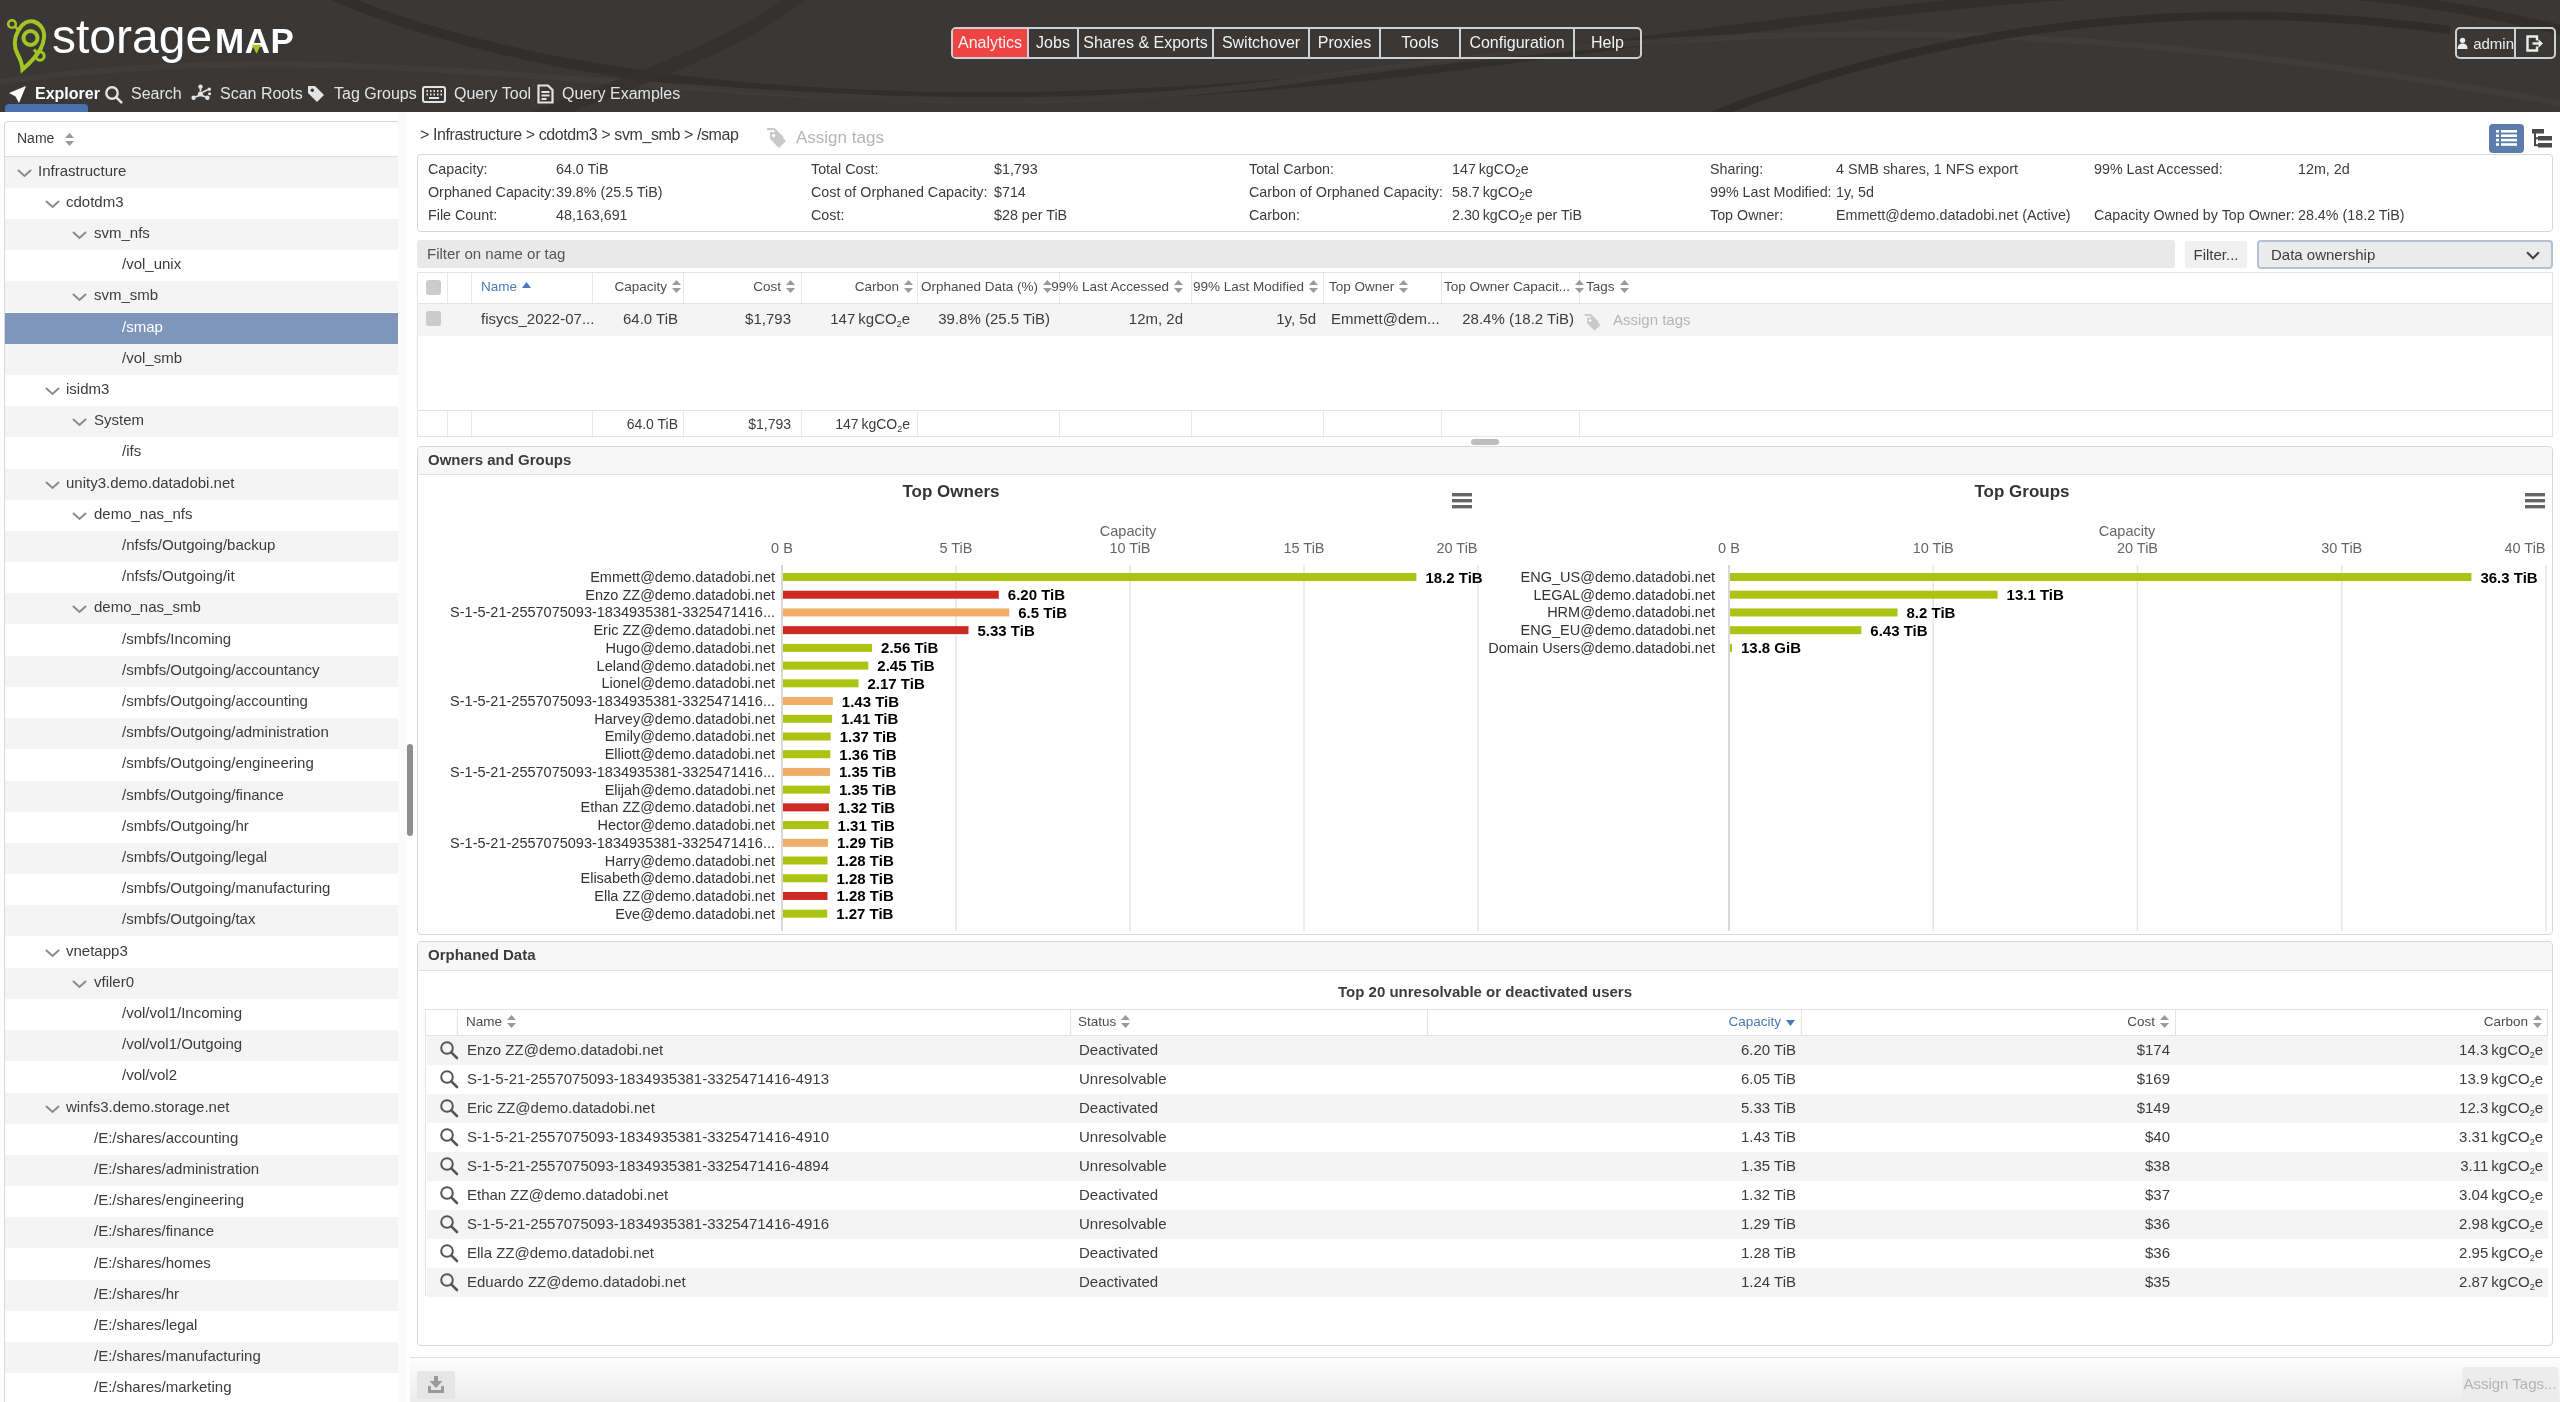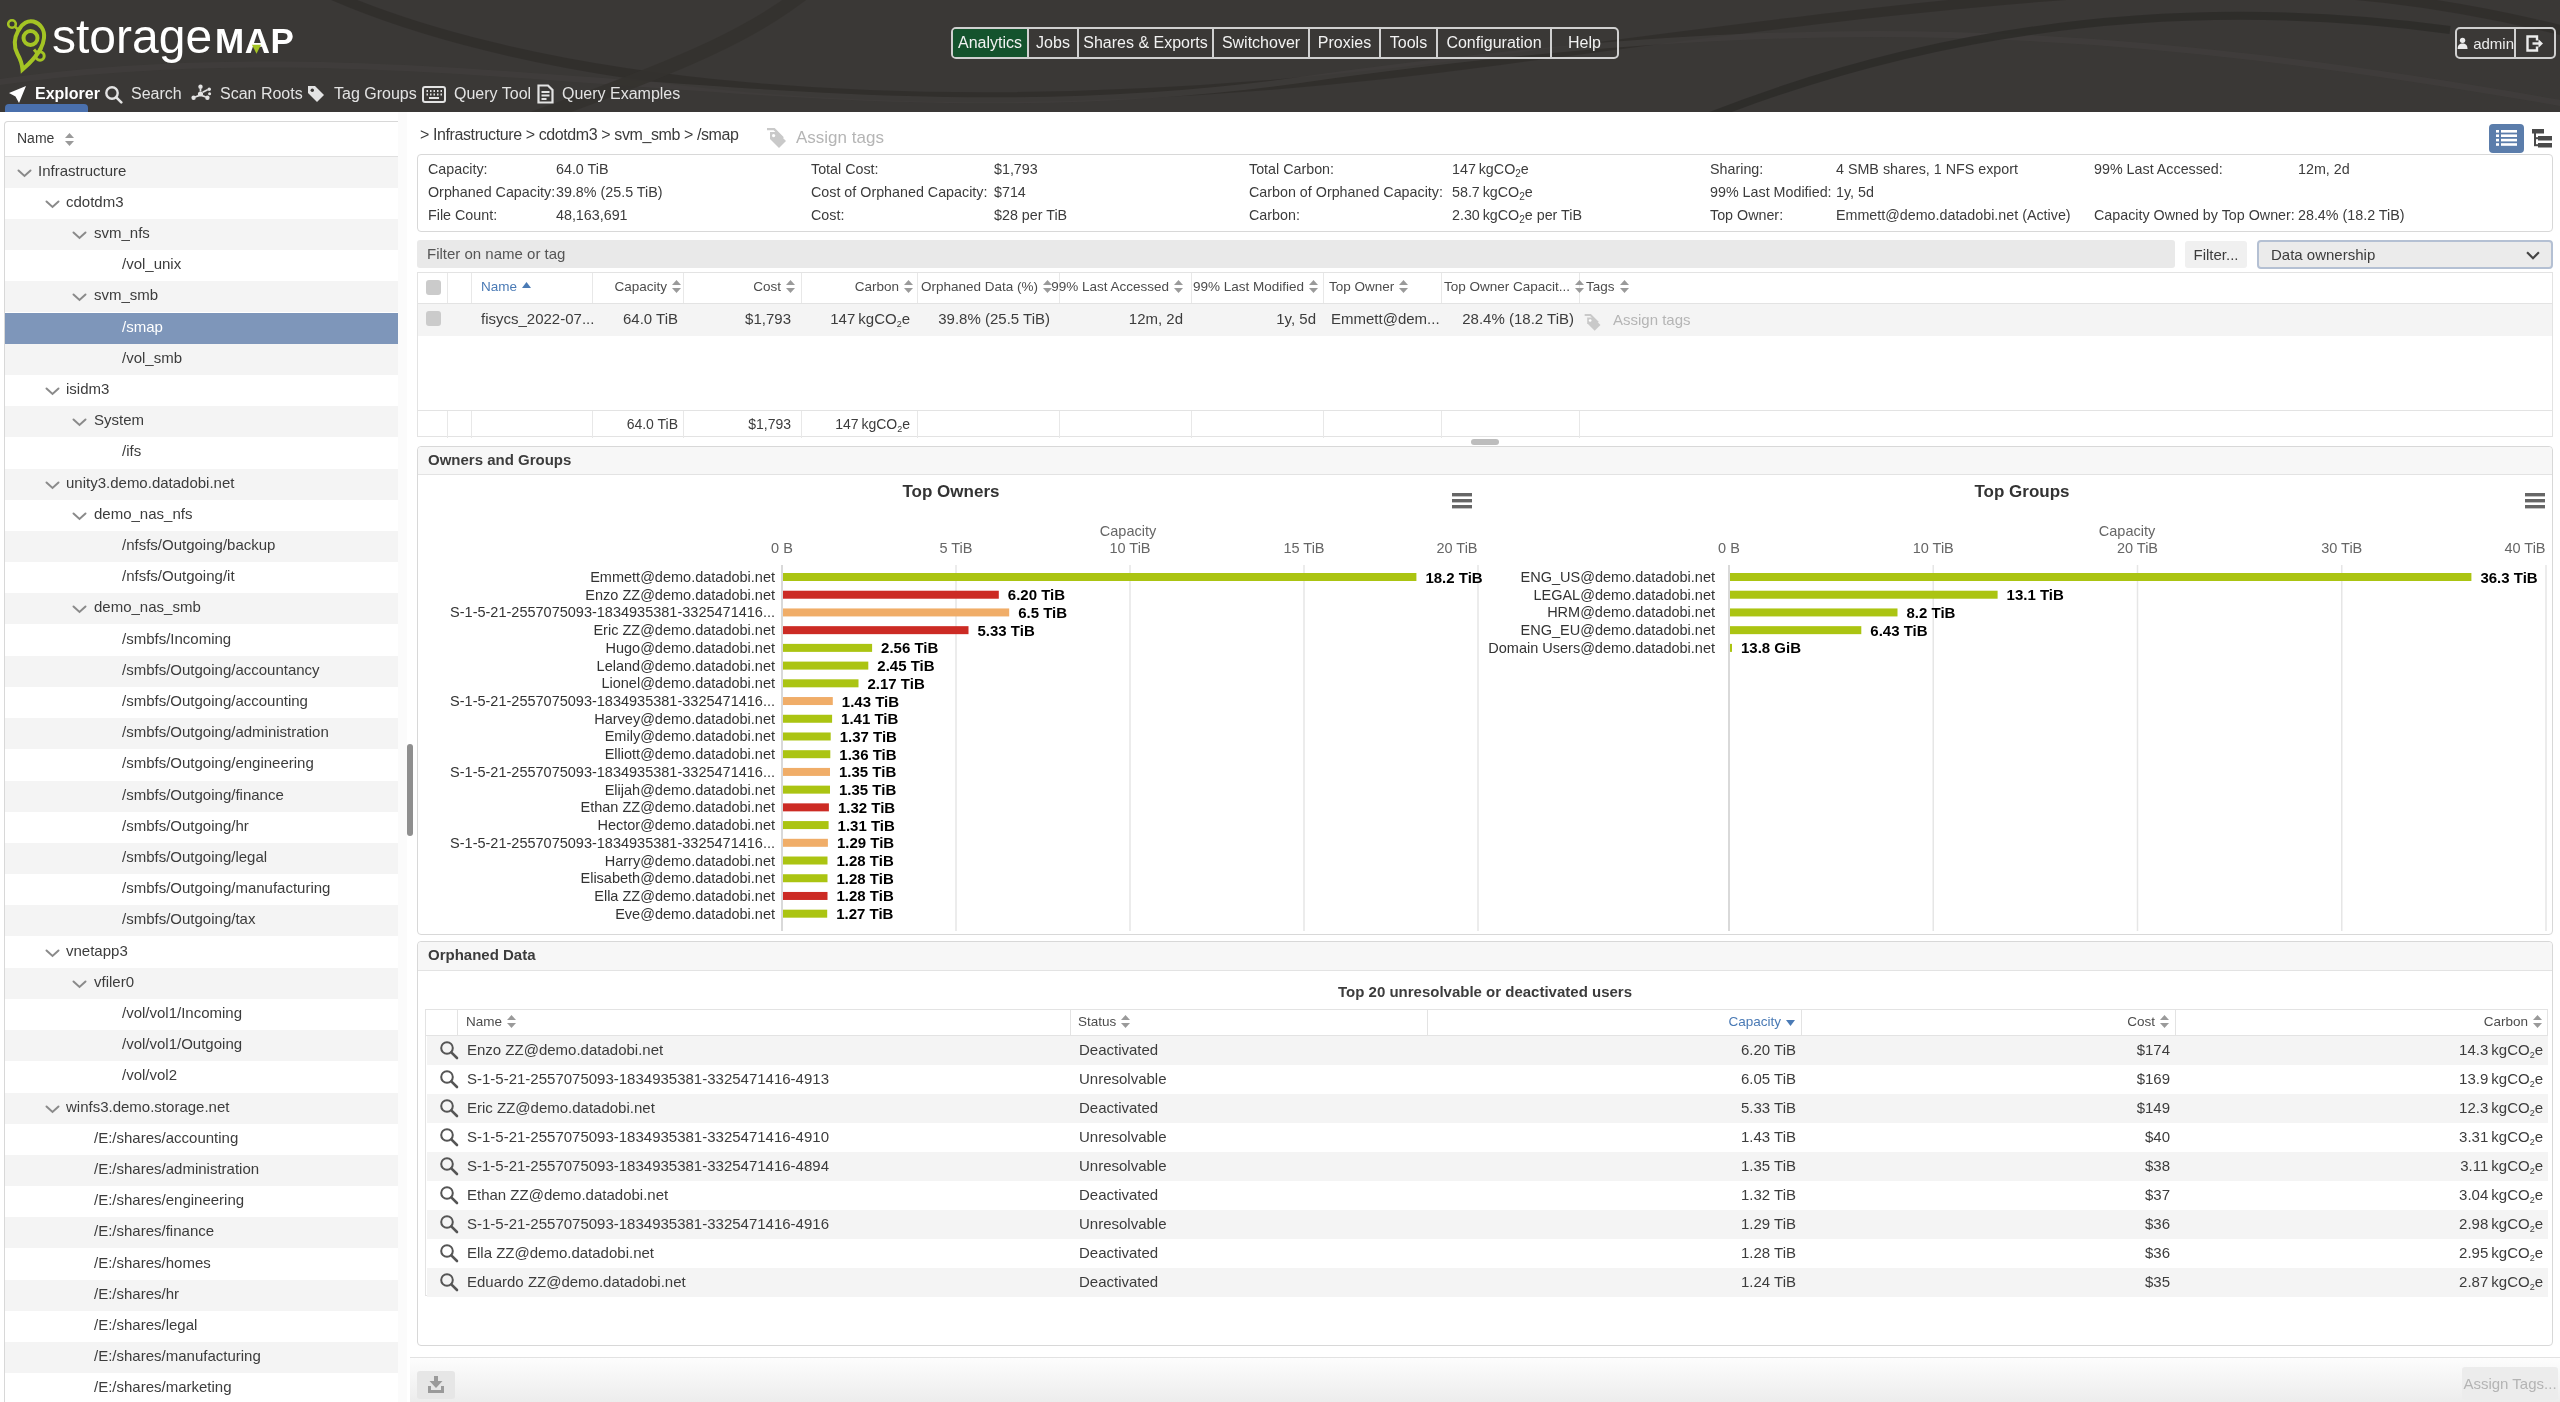--- a/index.html
+++ b/index.html
@@ -1,18 +1,18 @@
 <!DOCTYPE html>
 <html><head><meta charset="utf-8"><style>
 *{margin:0;padding:0;box-sizing:content-box}
 body{font-family:"Liberation Sans",sans-serif;background:#fff;width:2560px;height:1402px;position:relative;overflow:hidden}
 .tabs{display:flex;border:2px solid #d0d0d0;border-radius:5px;box-sizing:border-box;overflow:hidden}
 .tab{color:#f2f2f2;font-size:16px;line-height:28px;text-align:center;border-right:2px solid #d0d0d0;white-space:nowrap;box-sizing:border-box}
 .tab:last-child{border-right:none}
-.tab.active{background:#14532d}
+.tab.active{background:#ef4444}
 .snav{position:absolute;top:80px;height:28px;display:flex;align-items:center;gap:8px;color:#e3e3e3;font-size:16px}
 .snav span{white-space:nowrap}
 </style></head>
 <body>
 
 <div style="position:absolute;left:0;top:0;width:2560px;height:112px;background:#3a3836;overflow:hidden">
  <svg width="2560" height="112" style="position:absolute;left:0;top:0" viewBox="0 0 2560 112">
   <path d="M300 -20 C 500 80, 900 140, 1500 60 S 2300 -40, 2600 40" fill="none" stroke="#2f2d2b" stroke-width="10" opacity="0.8"></path>
   <path d="M-50 90 C 400 10, 800 150, 1300 80 S 2100 20, 2600 110" fill="none" stroke="#423f3d" stroke-width="6" opacity="0.7"></path>
   <path d="M1700 120 C 1900 40, 2150 -10, 2450 30" fill="none" stroke="#2c2a28" stroke-width="8" opacity="0.8"></path>
@@ -32,21 +32,21 @@
  <svg style="position:absolute;left:250px;top:42px;z-index:3" width="13" height="12" viewBox="0 0 10 9">
       <path d="M5 9 L1.5 2 L8.5 2 Z" fill="#a4c424"></path>
     </svg>
 
  <div class="tabs" style="position:absolute;left:951px;top:27px;height:32px">
    <div class="tab active" style="width:76px">Analytics</div>
       <div class="tab" style="width:50px">Jobs</div>
       <div class="tab" style="width:135px">Shares &amp; Exports</div>
       <div class="tab" style="width:96px">Switchover</div>
       <div class="tab" style="width:71px">Proxies</div>
-      <div class="tab" style="width:57px">Tools</div>
+      <div class="tab" style="width:80px">Tools</div>
       <div class="tab" style="width:114px">Configuration</div>
       <div class="tab" style="width:65px">Help</div>
  </div>
 
  <div style="position:absolute;left:2455px;top:27px;height:32px;display:flex;border:2px solid #d0d0d0;border-radius:5px;box-sizing:border-box">
    <div style="width:57px;display:flex;align-items:center;justify-content:center;border-right:2px solid #d0d0d0;gap:5px">
      <svg width="15" height="16" viewBox="0 0 15 16">
           <circle cx="7.5" cy="4.4" r="3.6" fill="#ececec"></circle>
           <path d="M0.8 16 C0.8 10.8 3.6 8.6 7.5 8.6 C11.4 8.6 14.2 10.8 14.2 16 Z" fill="#ececec"></path>
         </svg>

